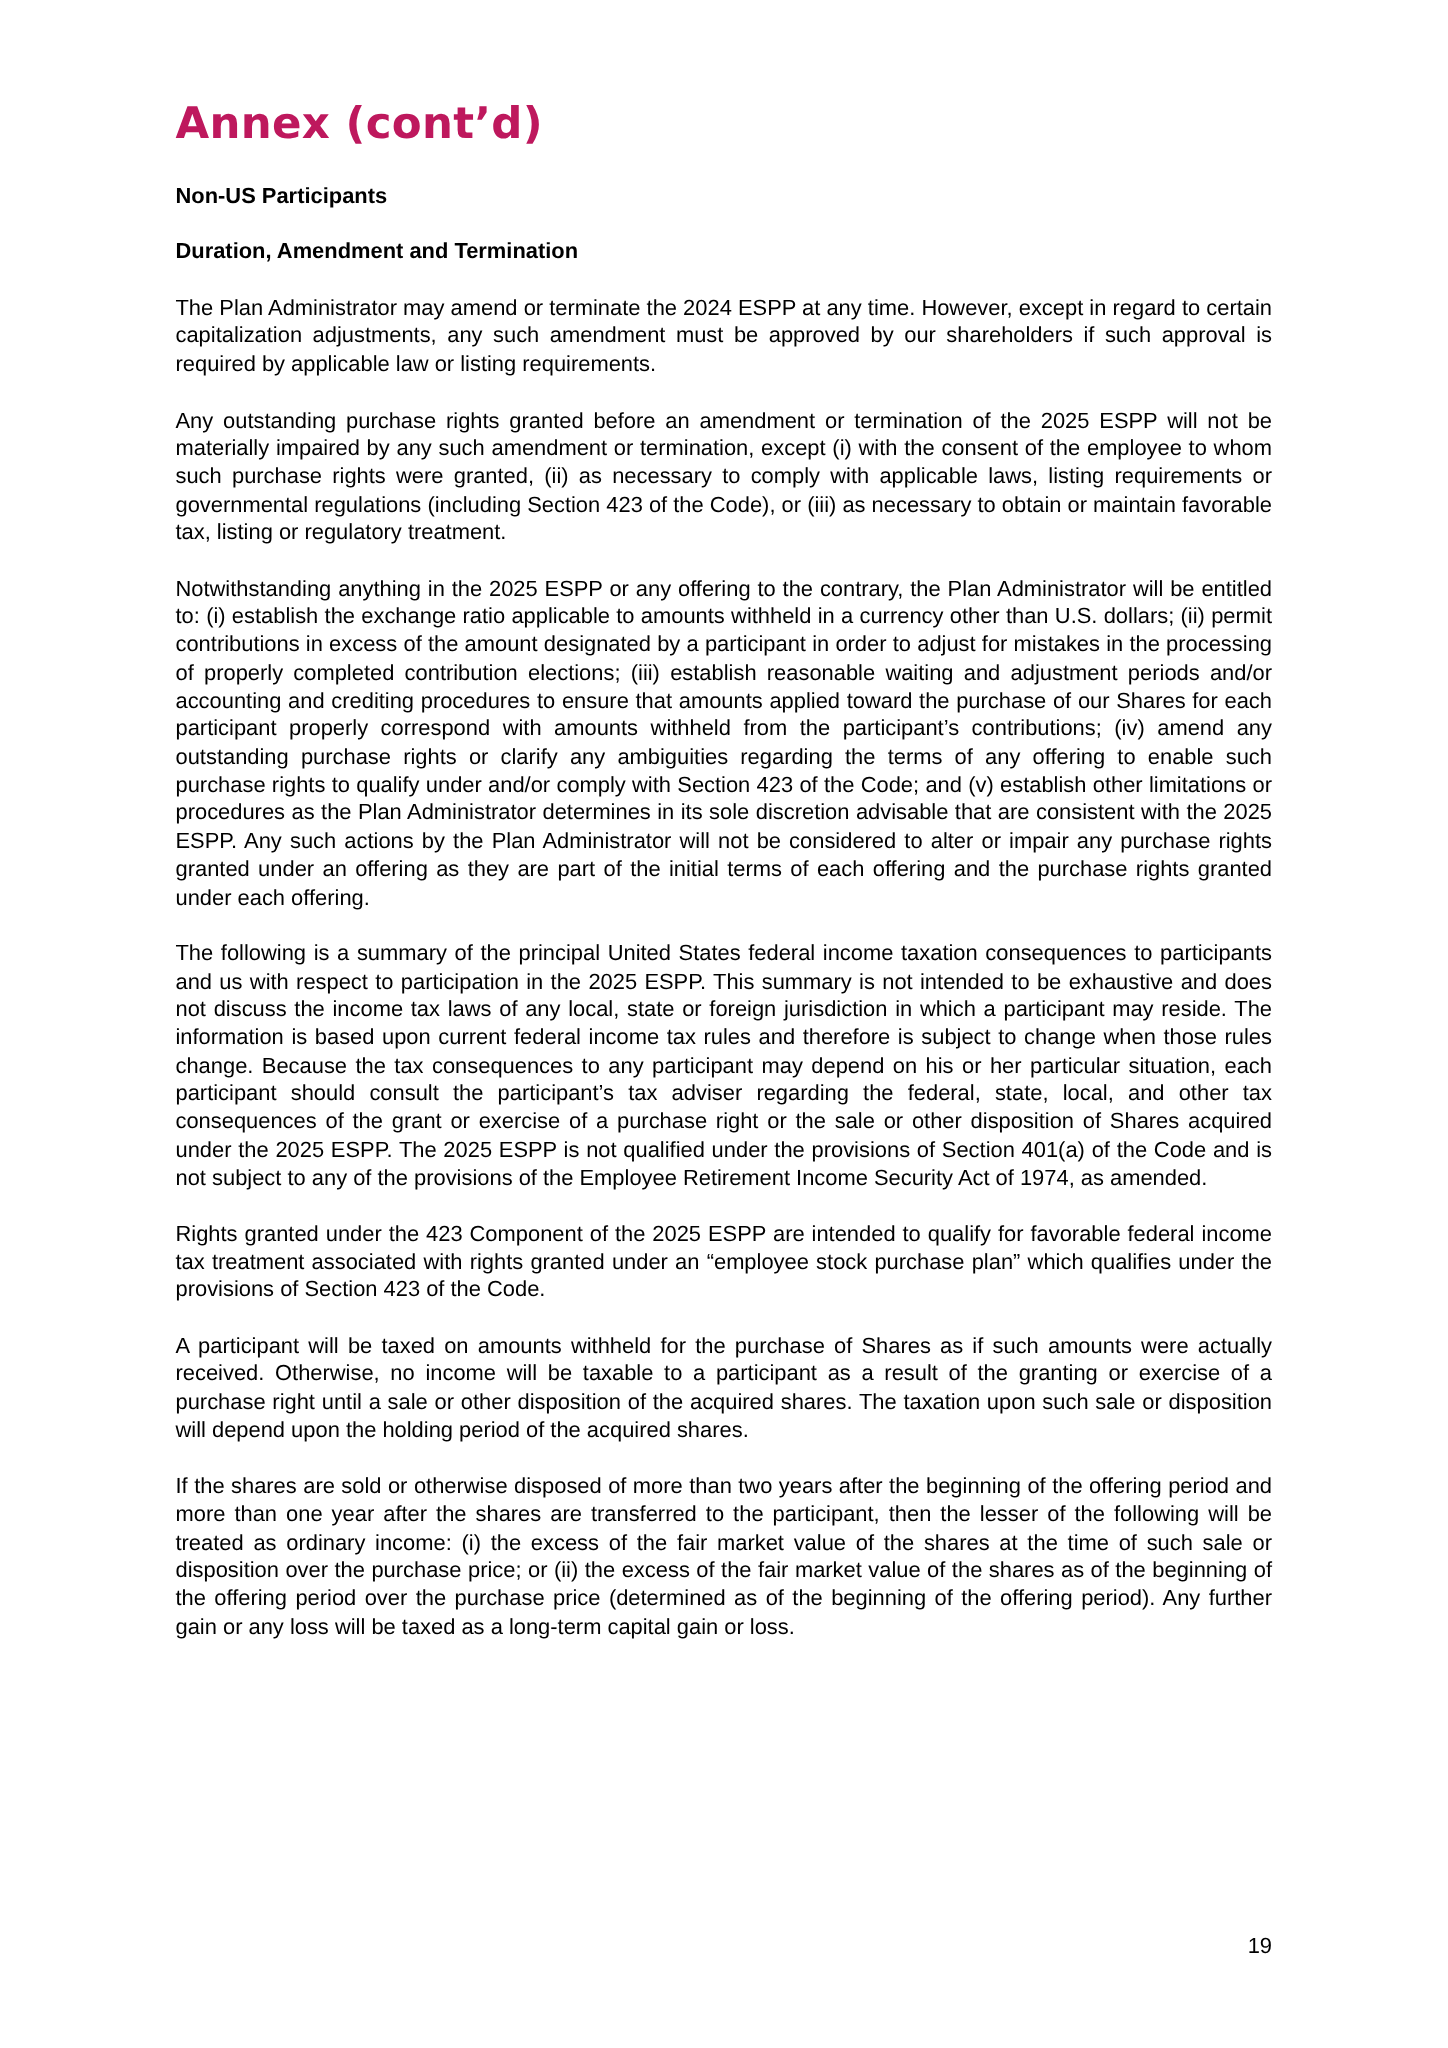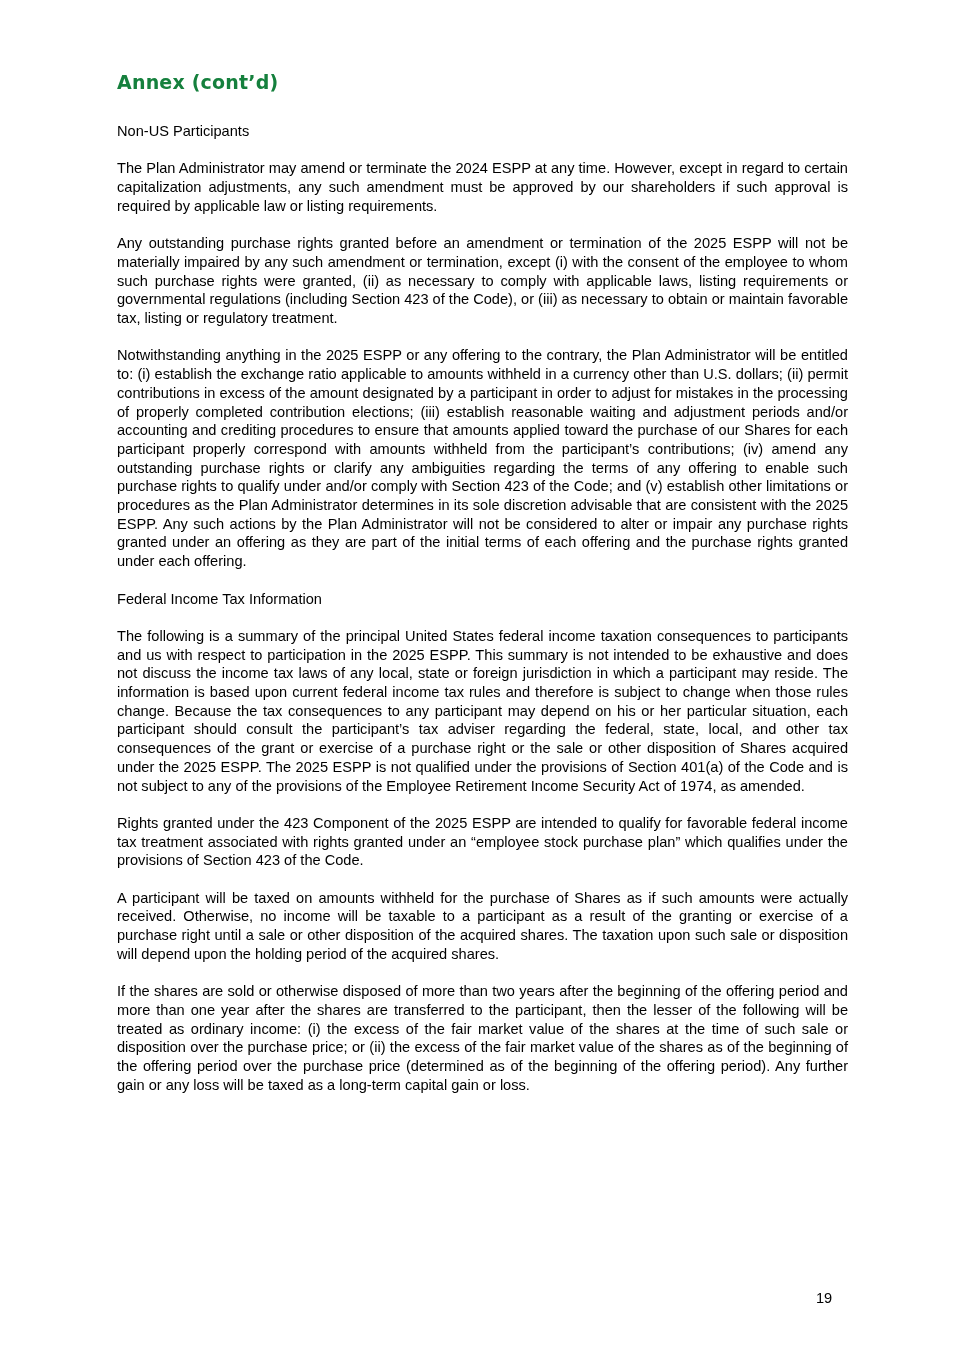--- a/index.html
+++ b/index.html
@@ -17,66 +17,66 @@
     }
     .page {
       position: absolute;
       left: 117px;
       top: 62px;
       width: 731px;
     }
     .title {
       font-family: "DejaVu Sans", "Liberation Sans", sans-serif;
       font-weight: bold;
-      font-size: 19px;
-      color: #15803d;
+      font-size: 29px;
+      color: #be185d;
       margin: 0 0 20px 0;
       line-height: 40px;
       letter-spacing: 0.2px;
     }
     .section-heading {
-      font-weight: normal;
+      font-weight: bold;
       font-size: 14.6px;
       line-height: 18.7px;
       margin: 0 0 18.7px 0;
     }
     .para {
       font-size: 14.6px;
       line-height: 18.7px;
       text-align: justify;
       margin: 0 0 18.7px 0;
     }
     .page-number {
       position: absolute;
       left: 800px;
       width: 48px;
       top: 1289px;
-      text-align: center;
+      text-align: right;
       font-size: 14.6px;
       line-height: 18px;
     }
   </style>
 </head>
 <body>
 
 <div class="page">
   <h1 class="title">Annex (cont’d)</h1>
 
   <section>
     <div class="section-heading">Non-US Participants</div>
   </section>
 
   <section>
+    <div class="section-heading">Duration, Amendment and Termination</div>
     <p class="para">The Plan Administrator may amend or terminate the 2024 ESPP at any time. However, except in regard to certain capitalization adjustments, any such amendment must be approved by our shareholders if such approval is required by applicable law or listing requirements.</p>
     <p class="para">Any outstanding purchase rights granted before an amendment or termination of the 2025 ESPP will not be materially impaired by any such amendment or termination, except (i) with the consent of the employee to whom such purchase rights were granted, (ii) as necessary to comply with applicable laws, listing requirements or governmental regulations (including Section 423 of the Code), or (iii) as necessary to obtain or maintain favorable tax, listing or regulatory treatment.</p>
     <p class="para">Notwithstanding anything in the 2025 ESPP or any offering to the contrary, the Plan Administrator will be entitled to: (i) establish the exchange ratio applicable to amounts withheld in a currency other than U.S. dollars; (ii) permit contributions in excess of the amount designated by a participant in order to adjust for mistakes in the processing of properly completed contribution elections; (iii) establish reasonable waiting and adjustment periods and/or accounting and crediting procedures to ensure that amounts applied toward the purchase of our Shares for each participant properly correspond with amounts withheld from the participant’s contributions; (iv) amend any outstanding purchase rights or clarify any ambiguities regarding the terms of any offering to enable such purchase rights to qualify under and/or comply with Section 423 of the Code; and (v) establish other limitations or procedures as the Plan Administrator determines in its sole discretion advisable that are consistent with the 2025 ESPP. Any such actions by the Plan Administrator will not be considered to alter or impair any purchase rights granted under an offering as they are part of the initial terms of each offering and the purchase rights granted under each offering.</p>
   </section>
 
   <section>
-    <div class="section-heading">Federal Income Tax Information</div>
     <p class="para">The following is a summary of the principal United States federal income taxation consequences to participants and us with respect to participation in the 2025 ESPP. This summary is not intended to be exhaustive and does not discuss the income tax laws of any local, state or foreign jurisdiction in which a participant may reside. The information is based upon current federal income tax rules and therefore is subject to change when those rules change. Because the tax consequences to any participant may depend on his or her particular situation, each participant should consult the participant’s tax adviser regarding the federal, state, local, and other tax consequences of the grant or exercise of a purchase right or the sale or other disposition of Shares acquired under the 2025 ESPP. The 2025 ESPP is not qualified under the provisions of Section 401(a) of the Code and is not subject to any of the provisions of the Employee Retirement Income Security Act of 1974, as amended.</p>
     <p class="para">Rights granted under the 423 Component of the 2025 ESPP are intended to qualify for favorable federal income tax treatment associated with rights granted under an “employee stock purchase plan” which qualifies under the provisions of Section 423 of the Code.</p>
     <p class="para">A participant will be taxed on amounts withheld for the purchase of Shares as if such amounts were actually received. Otherwise, no income will be taxable to a participant as a result of the granting or exercise of a purchase right until a sale or other disposition of the acquired shares. The taxation upon such sale or disposition will depend upon the holding period of the acquired shares.</p>
     <p class="para">If the shares are sold or otherwise disposed of more than two years after the beginning of the offering period and more than one year after the shares are transferred to the participant, then the lesser of the following will be treated as ordinary income: (i) the excess of the fair market value of the shares at the time of such sale or disposition over the purchase price; or (ii) the excess of the fair market value of the shares as of the beginning of the offering period over the purchase price (determined as of the beginning of the offering period). Any further gain or any loss will be taxed as a long-term capital gain or loss.</p>
   </section>
 </div>
 
 <div class="page-number">19</div>
 
 </body></html>

